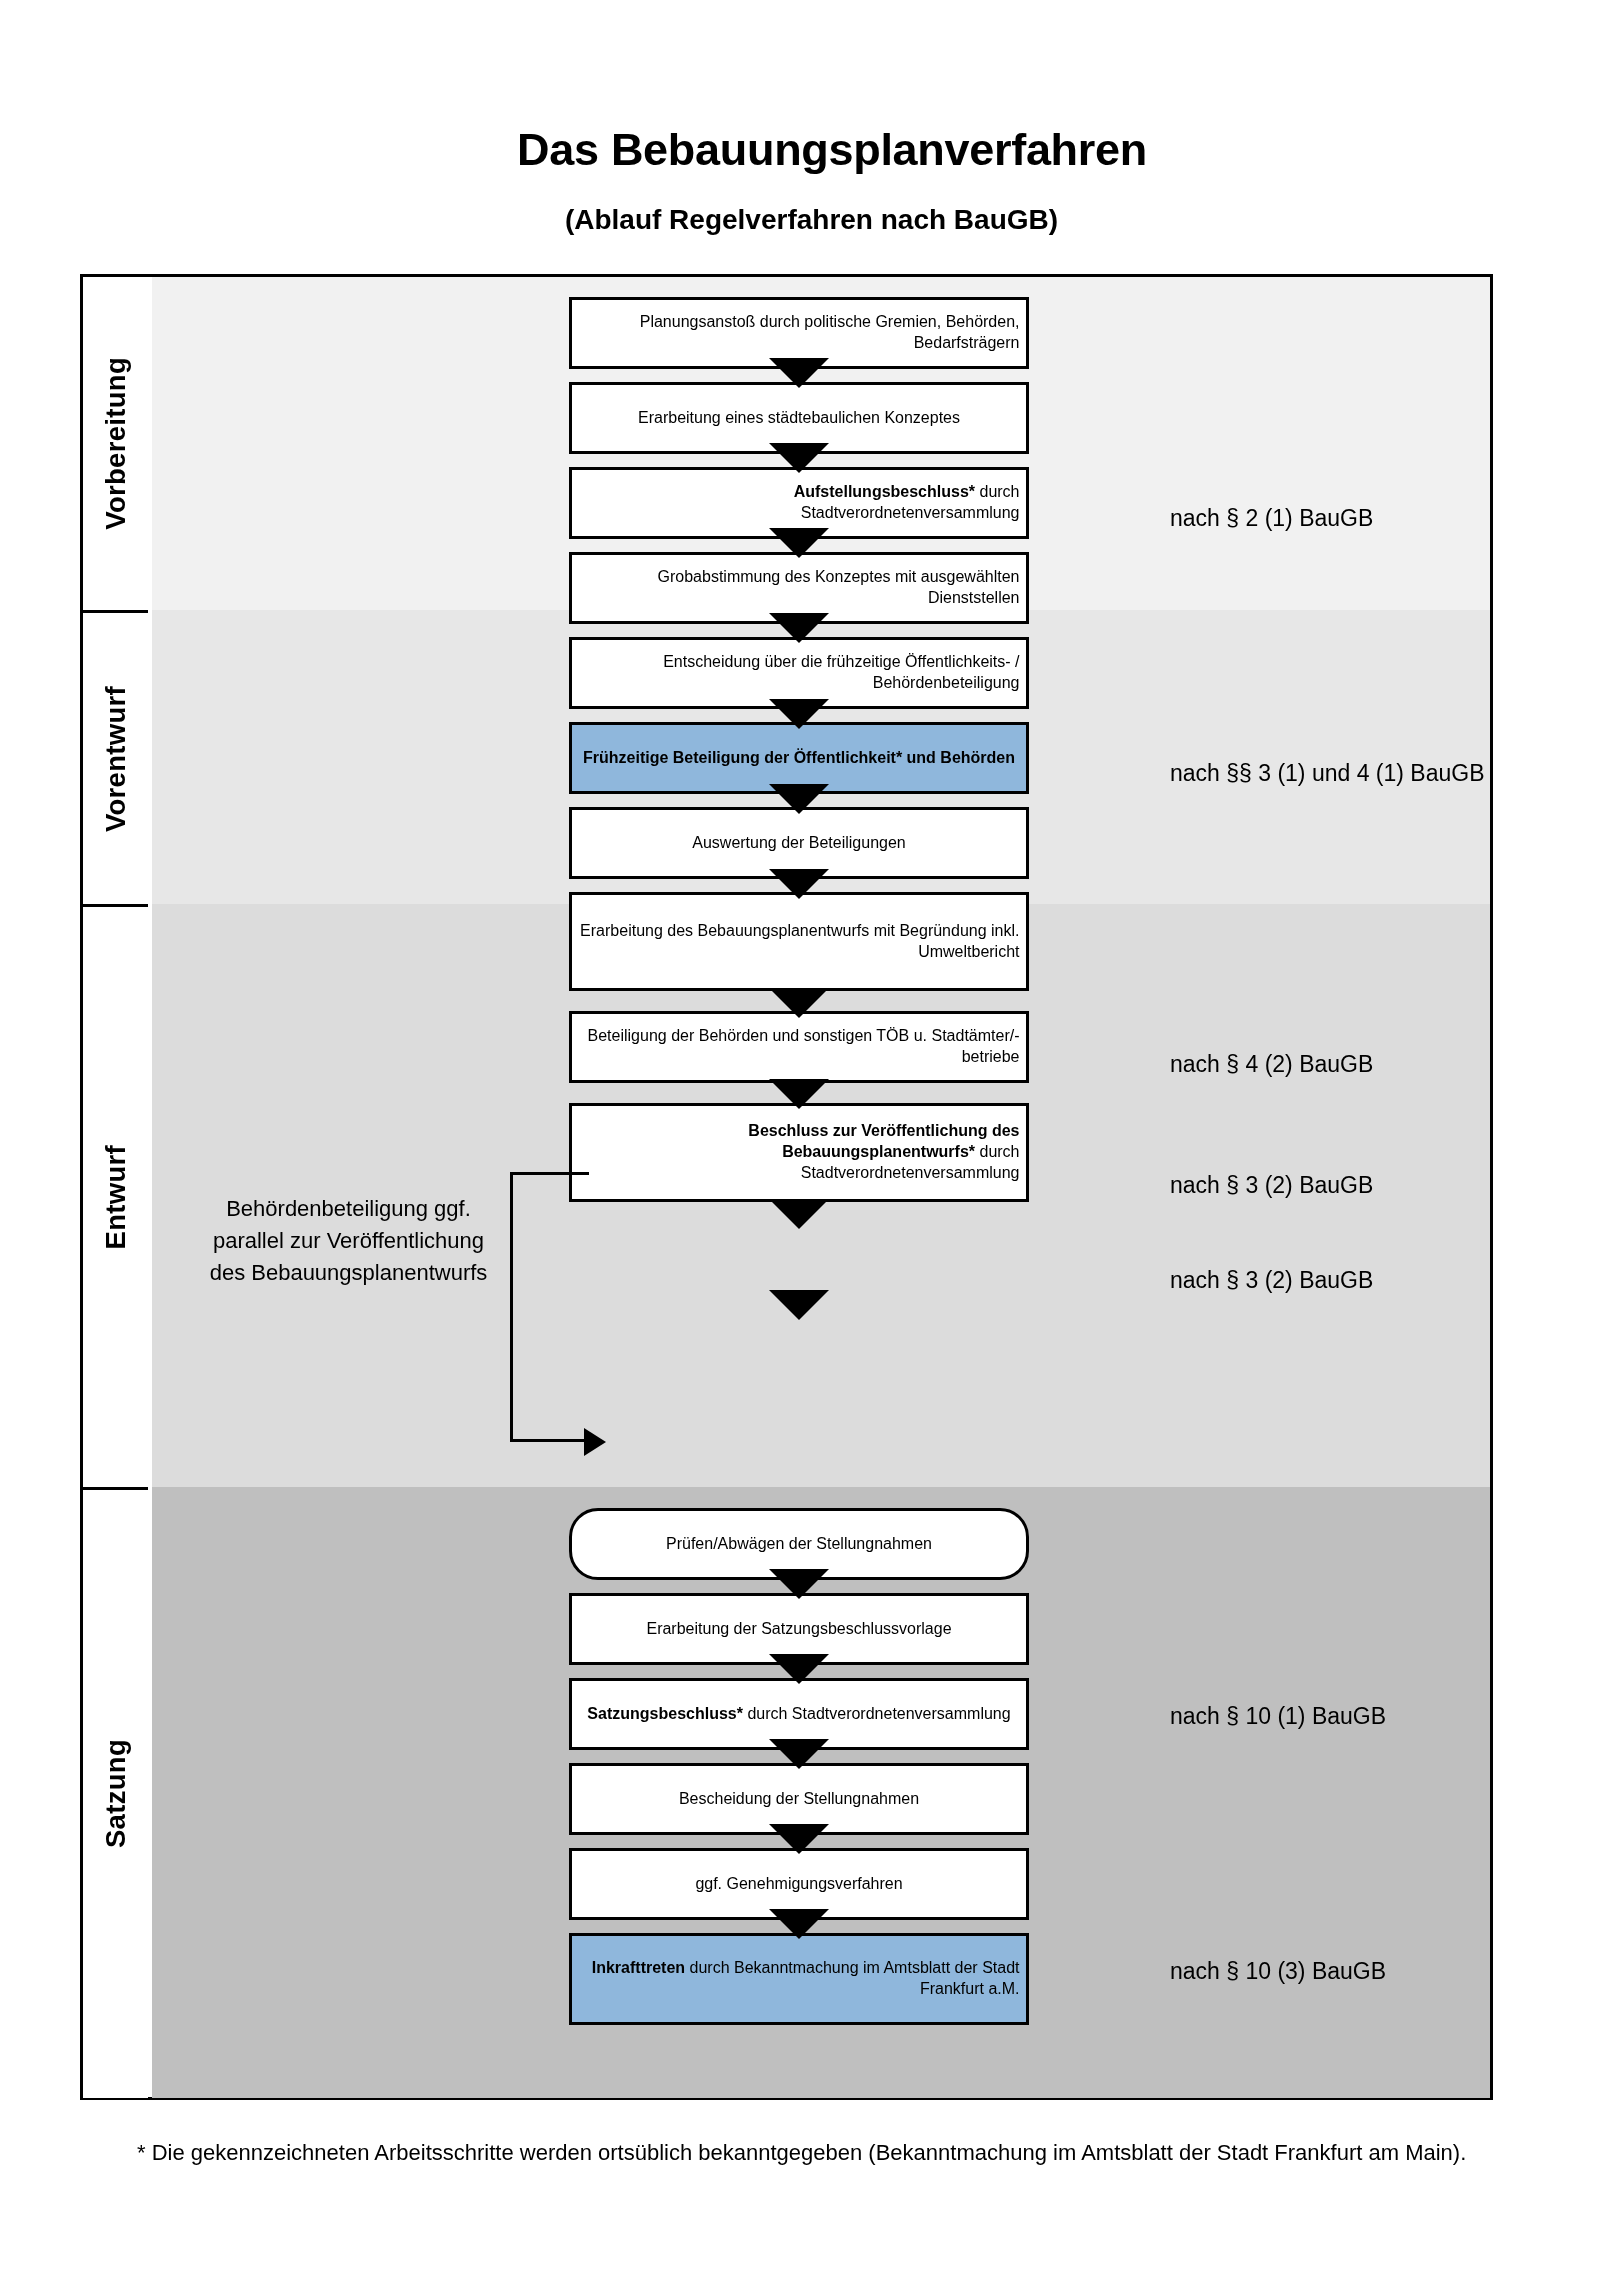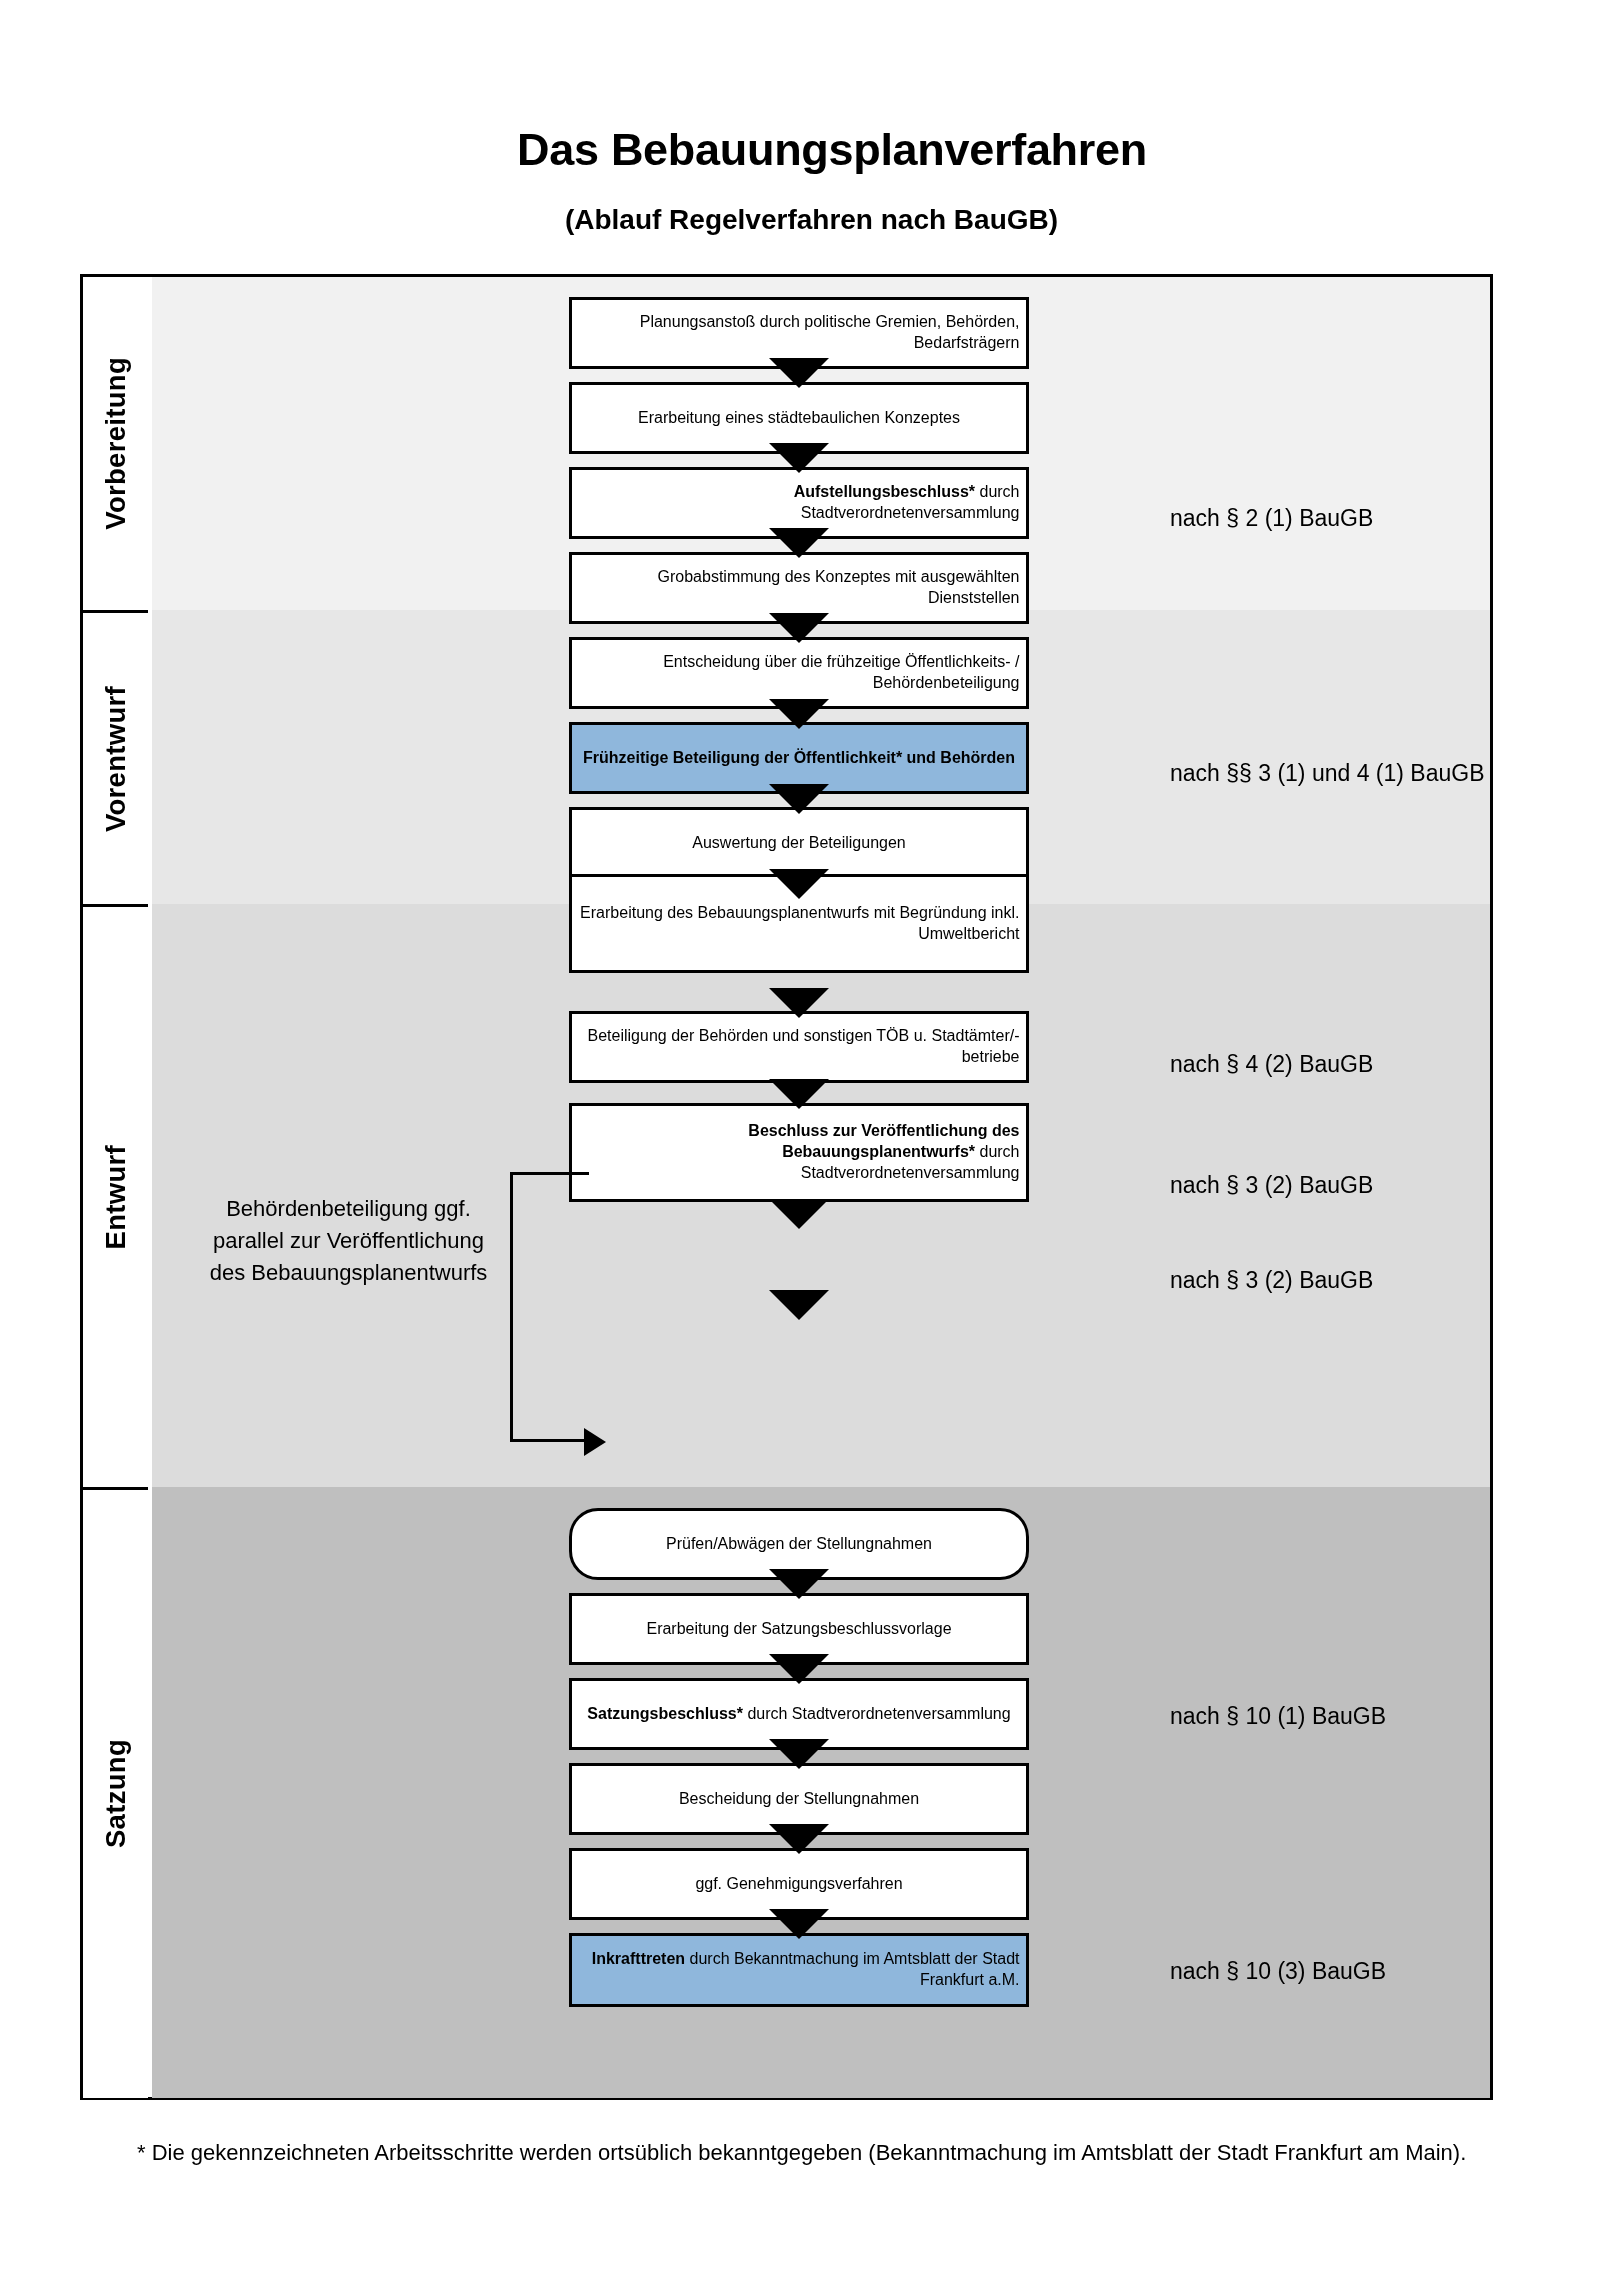--- a/index.html
+++ b/index.html
@@ -188,21 +188,21 @@
   </div>
   <div class="arrow" style="left:686px;top:507px;"></div>
 
   <div class="legal" style="top:483px;">nach §§ 3 (1) und 4 (1) BauGB</div>
 
   <div class="node" style="top:530px;height:72px;">
     <span>Auswertung der Beteiligungen</span>
   </div>
   <div class="arrow" style="left:686px;top:592px;"></div>
 
-  <div class="node" style="top:597px;height:99px;">
+  <div class="node" style="top:615px;height:99px;">
     <span>Erarbeitung des Bebauungsplanentwurfs mit Begründung inkl. Umweltbericht</span>
   </div>
   <div class="arrow" style="left:686px;top:711px;"></div>
 
   <div class="node" style="top:734px;height:72px;">
     <span>Beteiligung der Behörden und sonstigen TÖB u. Stadtämter/-betriebe</span>
   </div>
   <div class="arrow" style="left:686px;top:802px;"></div>
 
   <div class="legal" style="top:774px;">nach § 4 (2) BauGB</div>
@@ -242,21 +242,21 @@
   <div class="node" style="top:1486px;height:72px;">
     <span>Bescheidung der Stellungnahmen</span>
   </div>
   <div class="arrow" style="left:686px;top:1547px;"></div>
 
   <div class="node" style="top:1571px;height:72px;">
     <span>ggf. Genehmigungsverfahren</span>
   </div>
   <div class="arrow" style="left:686px;top:1632px;"></div>
 
-  <div class="node blue" style="top:1656px;height:74px;">
+  <div class="node blue" style="top:1656px;height:92px;">
     <span>
       <b>Inkrafttreten</b><span> durch Bekanntmachung im Amtsblatt der Stadt Frankfurt a.M.</span>
     </span>
   </div>
 
   <div class="legal" style="top:1681px;">nach § 10 (3) BauGB</div>
 
 </div>
 
 <div id="footnote">* Die gekennzeichneten Arbeitsschritte werden ortsüblich bekanntgegeben (Bekanntmachung im Amtsblatt  der Stadt Frankfurt am Main).</div>

